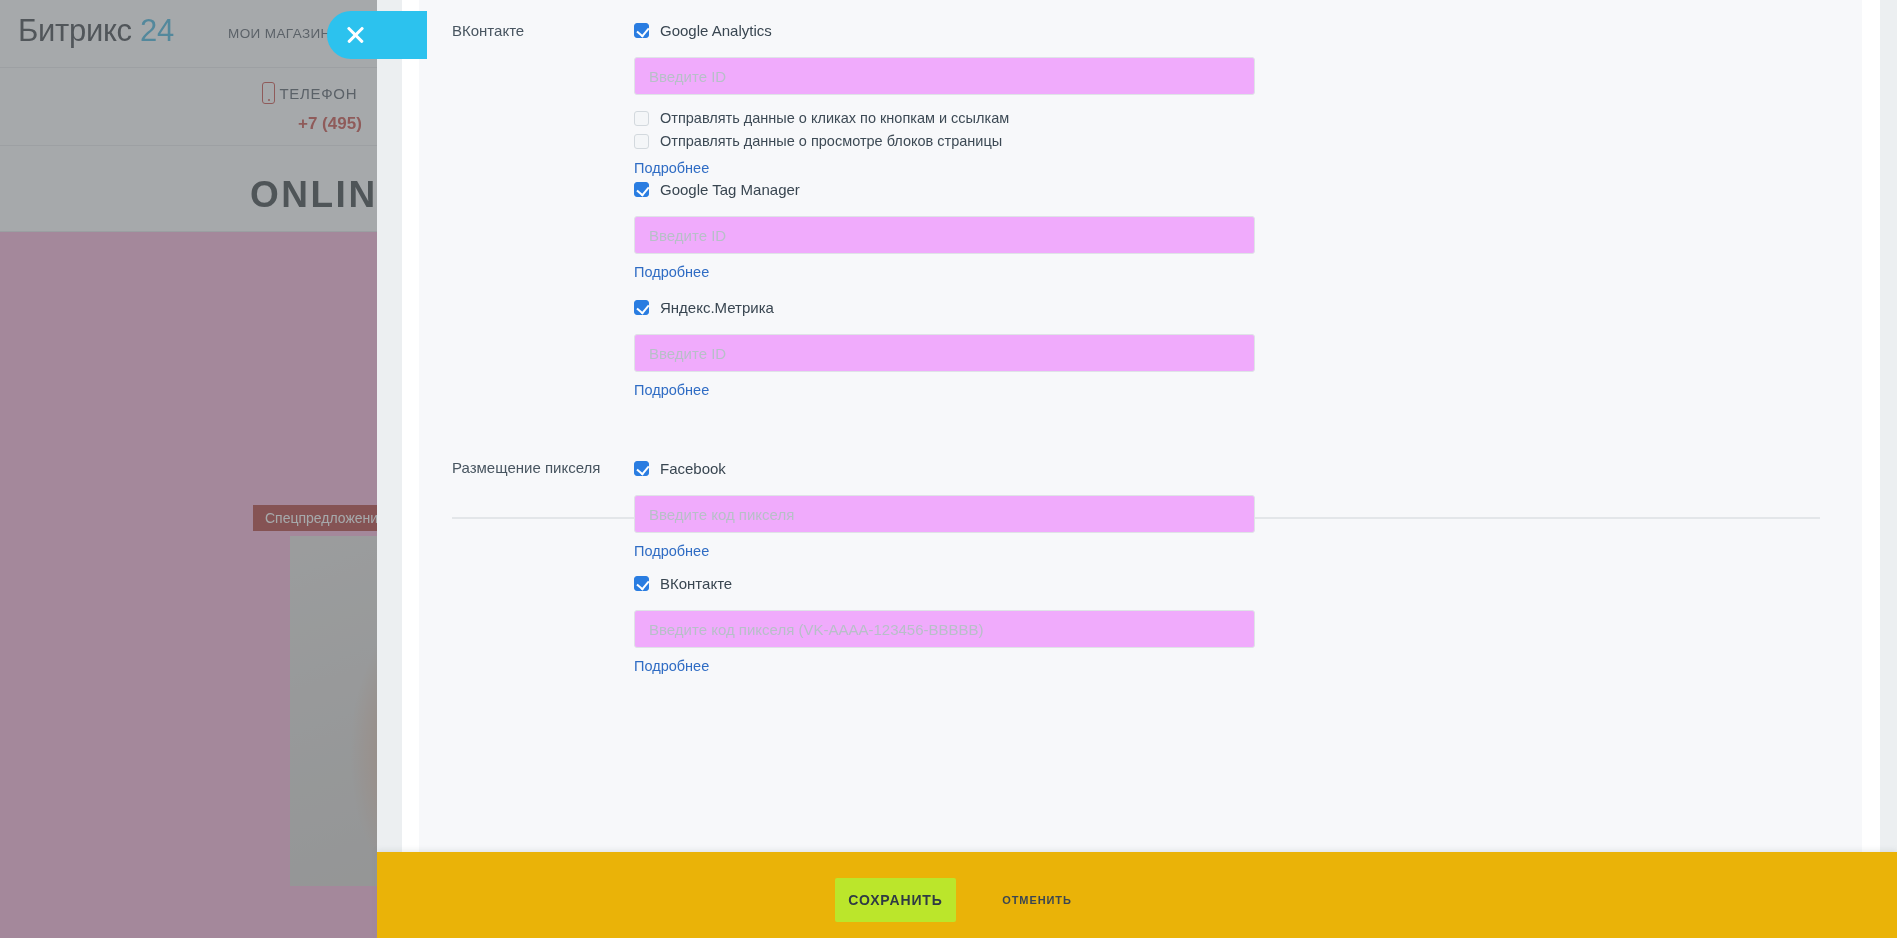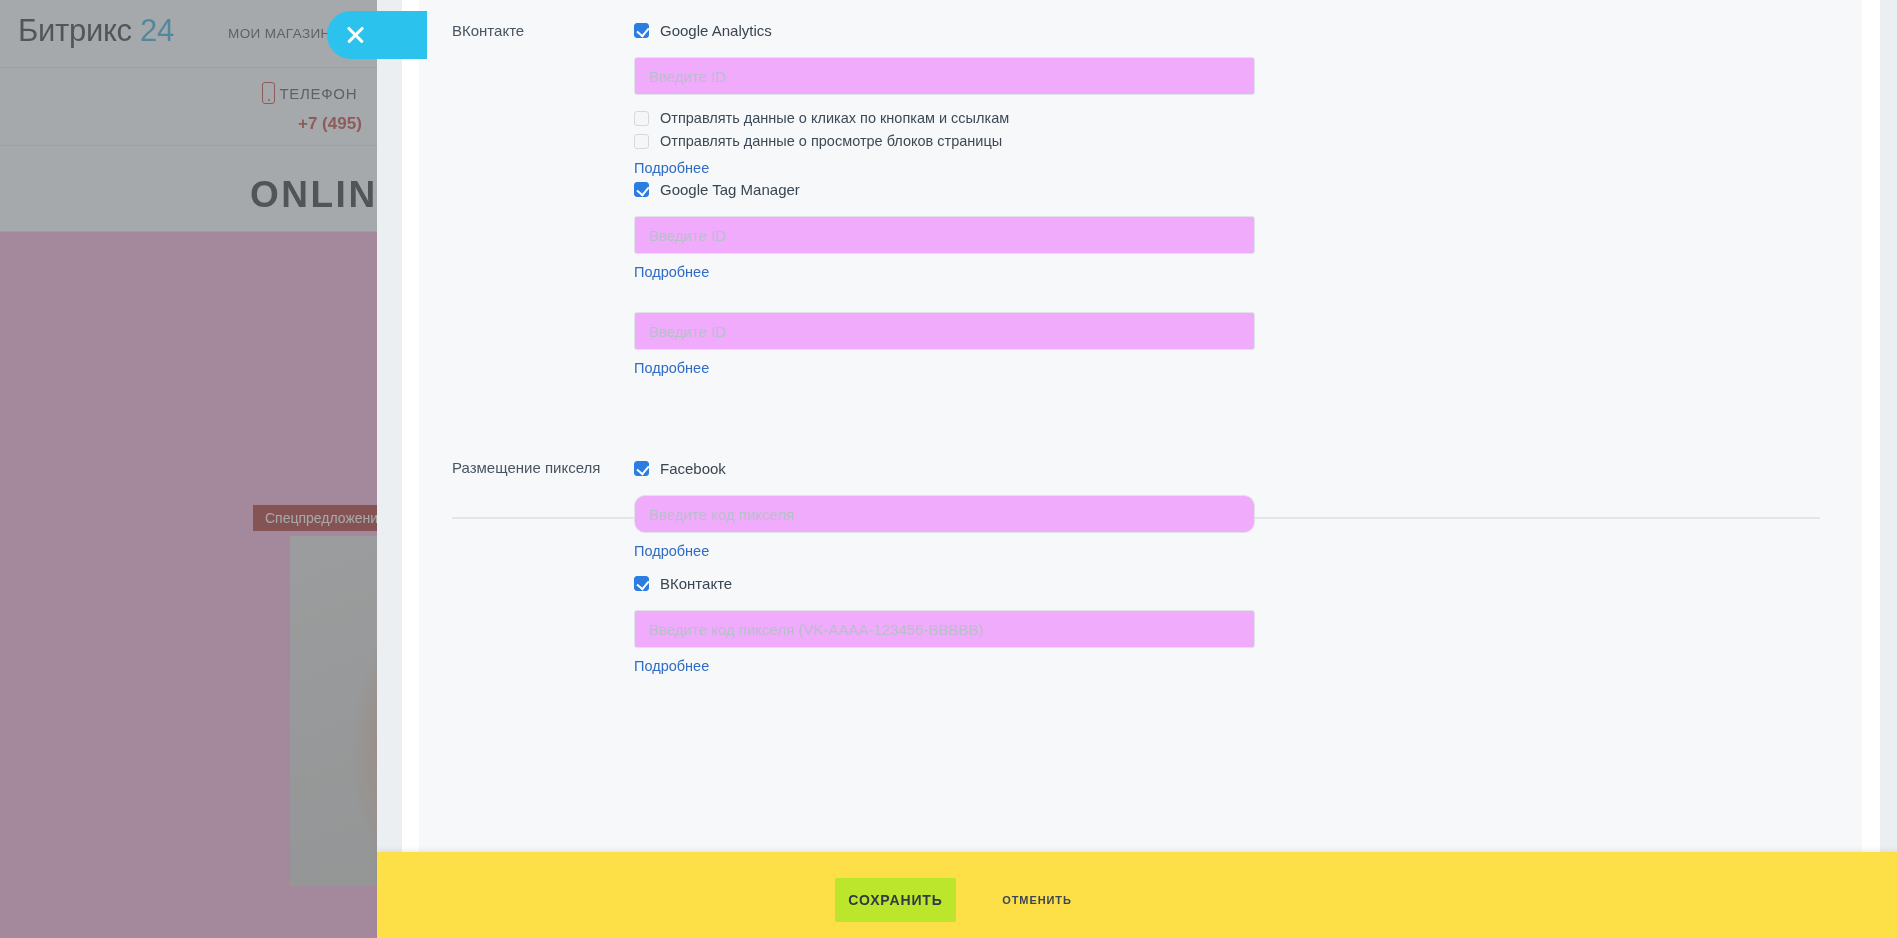--- a/index.html
+++ b/index.html
@@ -215,21 +215,21 @@
   .divider {
     position: absolute; left: 33px;
     width: 1368px; height: 2px;
     background: #e3e6e9;
   }
 
   
   #footer-bar {
     position: absolute; left: 377px; top: 852px;
     width: 1520px; height: 86px;
-    background: #fde047;
+    background: #eab308;
     box-shadow: 0 -2px 5px rgba(120,130,140,0.16);
     z-index: 30;
   }
   #save-btn {
     position: absolute; left: 458px; top: 26px;
     width: 121px; height: 44px;
     background: #bbe62b; border: none; border-radius: 2px;
     color: #2f3a44; font-family: "Liberation Sans", sans-serif;
     font-size: 14px; font-weight: 700; letter-spacing: 0.9px;
     cursor: pointer;
@@ -312,38 +312,42 @@
     <div class="opt-block" style="left:215px; top:180px;">
       <div class="chk-row">
         <span class="chk on"></span>
         <span class="chk-label">Google Tag Manager</span>
       </div>
       <input class="txt-input" style="margin-top: 14px;" type="text" placeholder="Введите ID">
       <a class="more-link" style="margin-top:10px;">Подробнее</a>
     </div>
 
     <div class="opt-block" style="left:215px; top:298px;">
+      <div class="chk-row">
+        <span class="chk on"></span>
+        <span class="chk-label">Яндекс.Метрика</span>
+      </div>
       <input class="txt-input" style="margin-top: 14px;" type="text" placeholder="Введите ID">
       <a class="more-link" style="margin-top:10px;">Подробнее</a>
     </div>
 
   </div>
 
   <div class="divider" style="top:517px;"></div>
 
   <div class="section">
 
     <div class="row-label" style="left:33px; top:459px;">Размещение пикселя</div>
 
     <div class="opt-block" style="left:215px; top:459px;">
       <div class="chk-row">
         <span class="chk on"></span>
         <span class="chk-label">Facebook</span>
       </div>
-      <input class="txt-input" style="margin-top: 14px; border-radius: 11px;" type="text" placeholder="Введите код пикселя">
+      <input class="txt-input" style="margin-top: 14px;" type="text" placeholder="Введите код пикселя">
       <a class="more-link" style="margin-top:10px;">Подробнее</a>
     </div>
 
     <div class="opt-block" style="left:215px; top:574px;">
       <div class="chk-row">
         <span class="chk on"></span>
         <span class="chk-label">ВКонтакте</span>
       </div>
       <input class="txt-input" style="margin-top: 14px;" type="text" placeholder="Введите код пикселя (VK-AAAA-123456-BBBBB)">
       <a class="more-link" style="margin-top:10px;">Подробнее</a>

